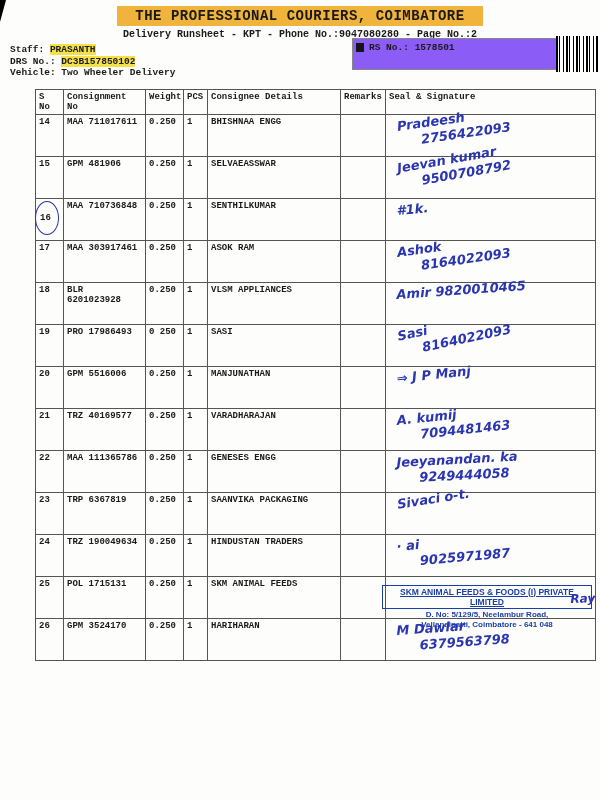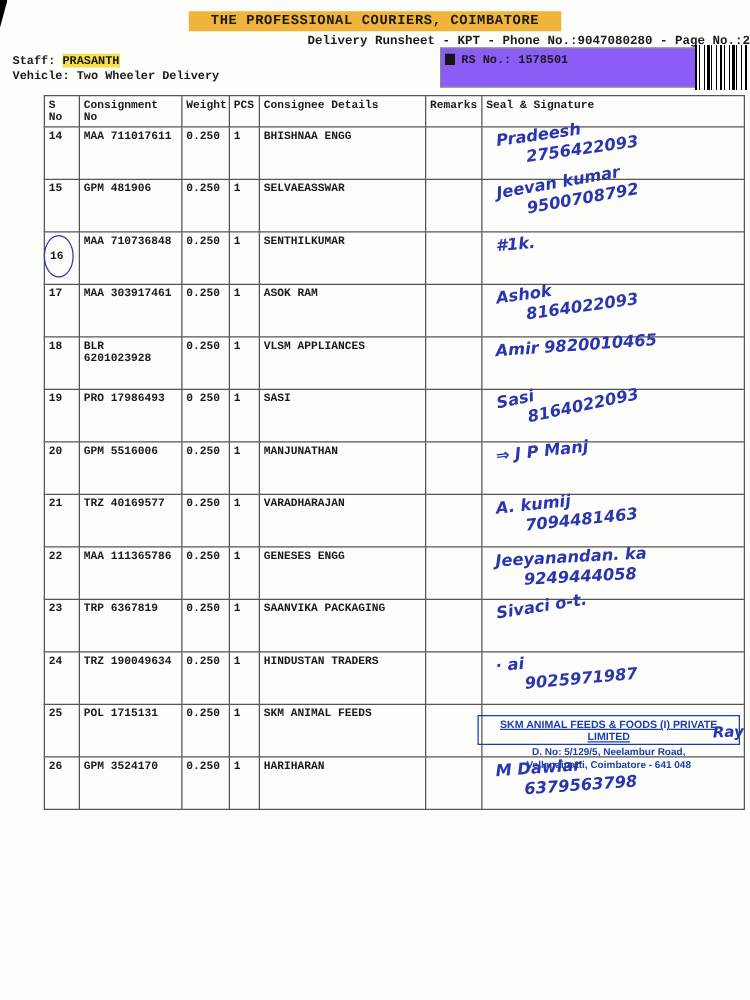--- a/index.html
+++ b/index.html
@@ -9,22 +9,22 @@
     position:relative;
     font-family:"Liberation Mono","DejaVu Sans Mono",monospace;
     color:#1a1a1a;
     overflow:hidden;
   }
   .corner-mark{position:absolute;left:0;top:0;width:6px;height:22px;background:#000;
     clip-path:polygon(0 0,100% 0,0 100%);}
   
   .title-wrap{text-align:center;padding-top:6px;}
   .doc-title{display:inline-block;background:#f0b43c;padding:2px 18px;
-    font-weight:bold;font-size:11px;letter-spacing:.5px;}
-  .doc-subtitle{text-align:right;font-weight:bold;font-size:10px;margin-top:3px;}
+    font-weight:bold;font-size:14px;letter-spacing:.5px;}
+  .doc-subtitle{text-align:center;font-weight:bold;font-size:10px;margin-top:3px;}
   .meta{margin:4px 0 0 10px;font-size:9.5px;font-weight:bold;line-height:11.5px;}
   .meta .row{white-space:nowrap;}
   .hl-yellow{background:#f4e04b;}
   .rs-box{
     position:absolute;left:352px;top:38px;width:200px;height:28px;
     border:1px solid #888;font-size:9.5px;font-weight:bold;
     padding:2px 4px 0 16px;line-height:13px;background:#8b5cf6;
   }
   .rs-mark{position:absolute;left:3px;top:4px;width:8px;height:9px;background:#151515;}
   .barcode{
@@ -64,20 +64,24 @@
 
 <div class="title-wrap">
   <span class="doc-title">THE PROFESSIONAL COURIERS, COIMBATORE</span>
 </div>
 <div class="doc-subtitle">Delivery Runsheet - KPT - Phone No.:9047080280 - Page No.:2</div>
 
 <div class="meta">
   <div class="row">
     <span>Staff:</span>
     <span class="hl-yellow">PRASANTH</span>
+  </div>
+  <div class="row">
+    <span>DRS No.:</span>
+    <span class="hl-yellow">DC3B157850102</span>
   </div>
   <div class="row">
     <span>Vehicle:</span>
     <span>Two Wheeler Delivery</span>
   </div>
 </div>
 
 <div class="rs-box">
   <div class="rs-mark"></div>
   <div>

